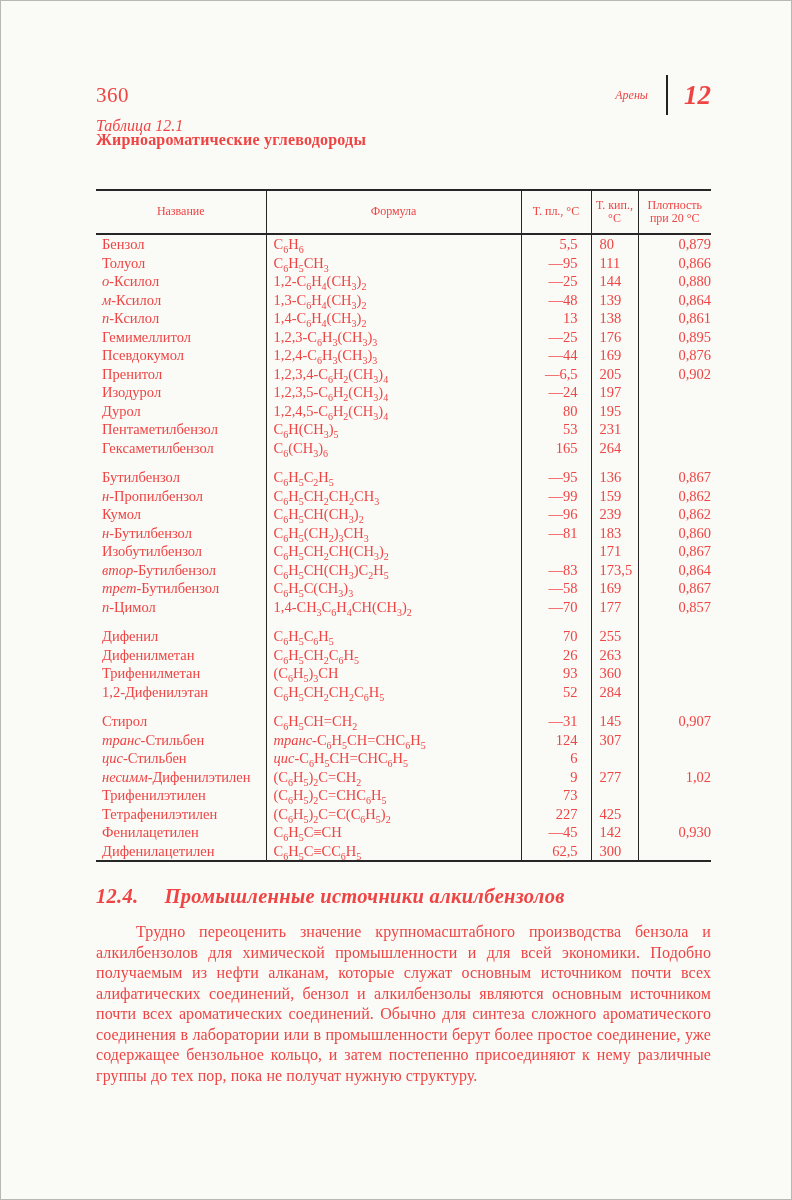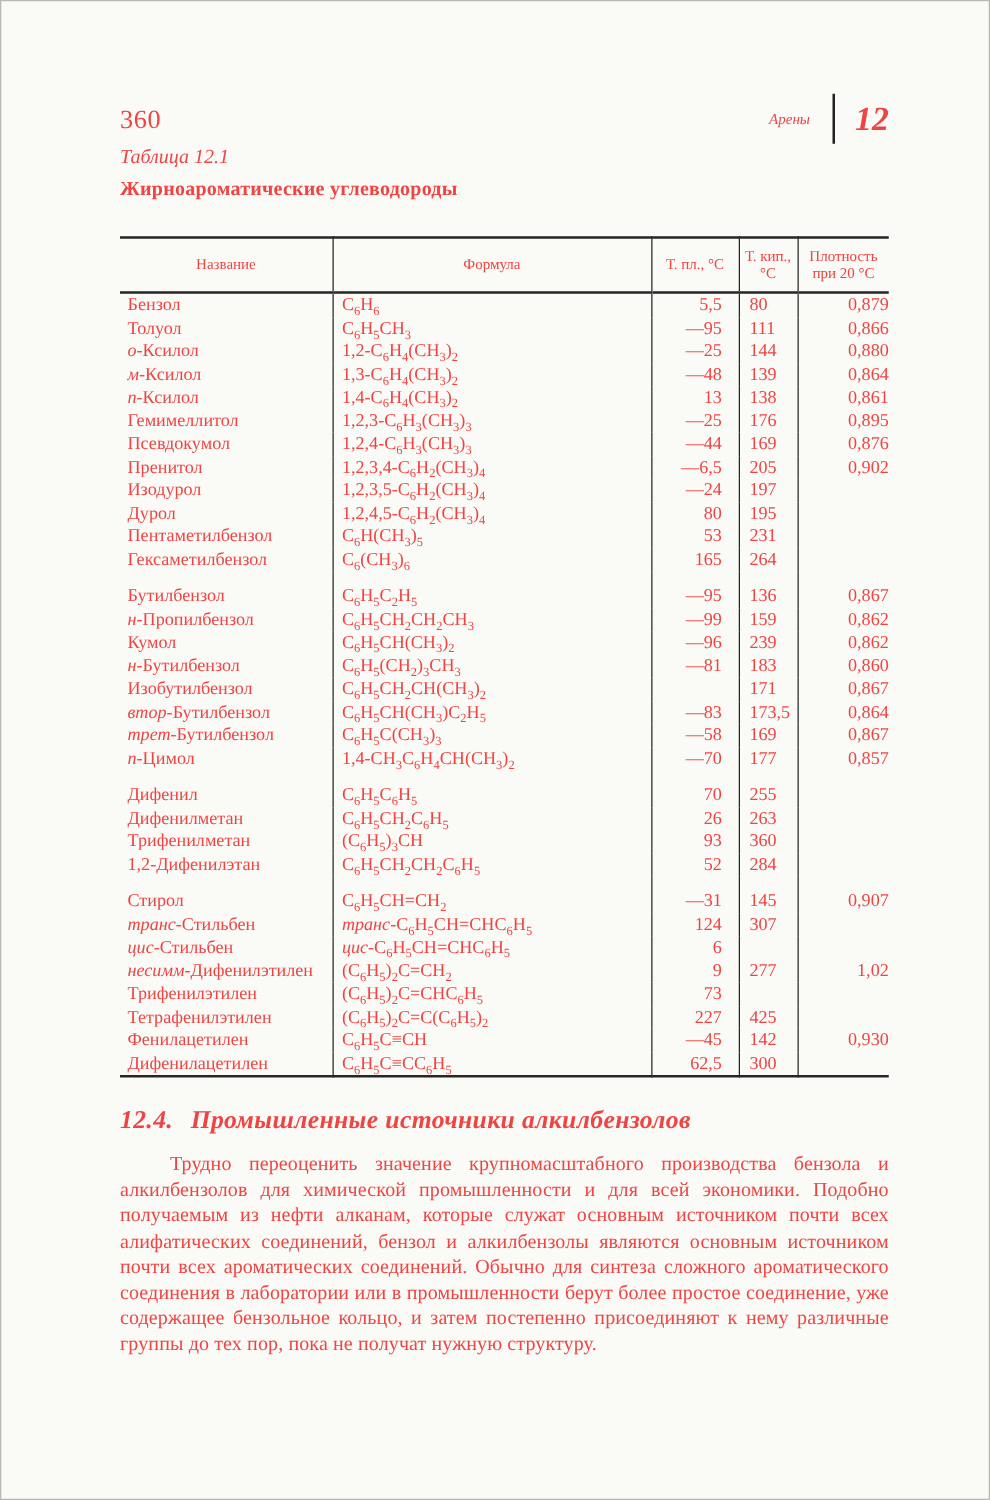--- a/index.html
+++ b/index.html
@@ -15,21 +15,21 @@
   
   .page-head { top:74px; display:flex; justify-content:space-between; align-items:center; }
   .folio { font-size:21px; letter-spacing:0.5px; }
   .head-right { display:flex; align-items:center; }
   .running-head { font-style:italic; font-size:12px; }
   .head-divider { width:0; border-left:2px solid #222; height:40px; margin:0 16px 0 18px; }
   .chapter-no { font-style:italic; font-weight:bold; font-size:27px; }
 
   
   .tbl-caption { top:116px; font-style:italic; font-size:16px; }
-  .tbl-title { top:142px; font-weight:bold; font-size:16px; letter-spacing:0.2px; }
+  .tbl-title { top:130px; font-weight:bold; font-size:16px; letter-spacing:0.2px; }
 
   
   table.datatable {
     top:188px; border-collapse:collapse; table-layout:fixed;
     width:615px; font-size:14.5px;
     border-top:2px solid #262626; border-bottom:2px solid #262626;
   }
   .datatable th {
     font-weight:normal; font-size:12px; line-height:13.5px;
     text-align:center; vertical-align:middle;
@@ -42,21 +42,21 @@
   td.formula-cell { padding-left:7px; }
   td.mp-cell { text-align:right; padding-right:13px; }
   td.bp-cell { text-align:left; padding-left:8px; }
   td.density-cell { text-align:right; }
   tr.group-start td { padding-top:11px; }
   .datatable sub { font-size:10px; line-height:0; }
   .datatable i { font-style:italic; }
 
   
   .section-head { top:884px; font-style:italic; font-weight:600; font-size:20.5px; letter-spacing:0.3px; }
-  .section-head .sec-no { margin-right:14px; }
+  .section-head .sec-no { margin-right:26px; }
 
   
   .body-text {
     top:921px; font-size:16px; line-height:20.5px;
     text-align:justify; text-indent:40px; letter-spacing:0.1px;
   }
 </style>
 </head>
 <body>
 

